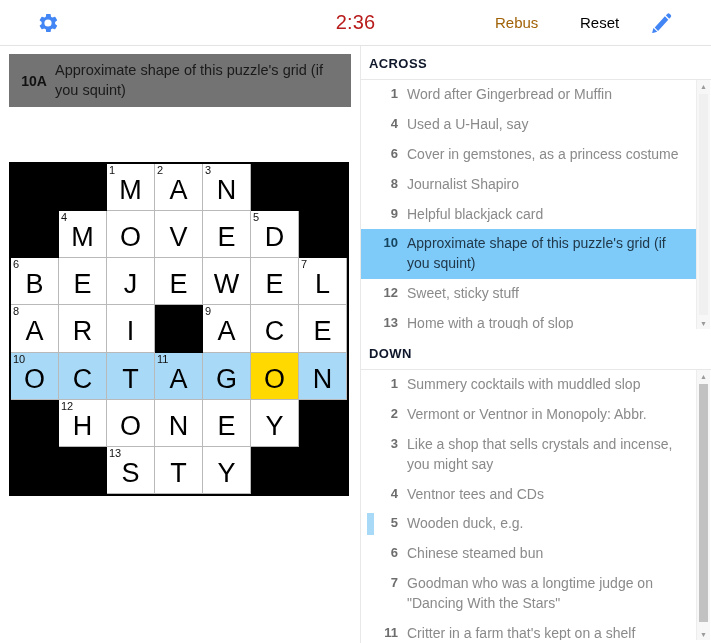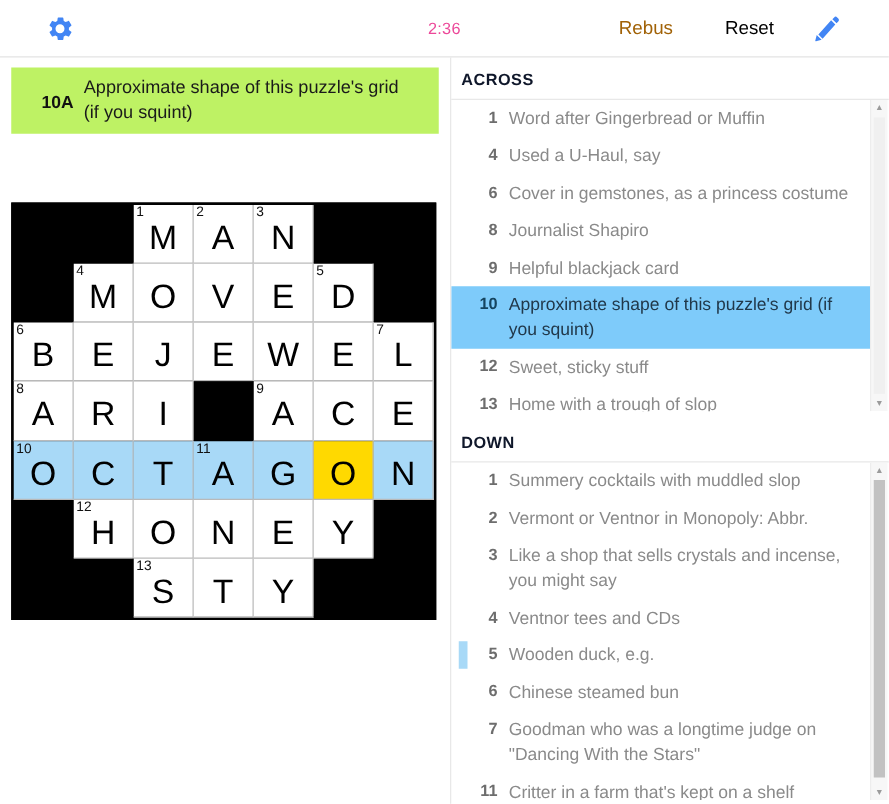--- a/index.html
+++ b/index.html
@@ -29,22 +29,22 @@
     top: 11px;
     width: 24px;
     height: 24px;
     cursor: pointer;
   }
   .tb-timer {
     position: absolute;
     left: 0;
     right: 0;
     text-align: center;
-    font-size: 13px;
-    color: #ec4899;
+    font-size: 20px;
+    color: #b91c1c;
     letter-spacing: .2px;
   }
   .tb-rebus {
     position: absolute;
     left: 495px;
     font-size: 15px;
     color: #a16207;
     cursor: pointer;
   }
   .tb-reset {
@@ -75,25 +75,25 @@
   }
   .right-pane {
     flex: 1 1 auto;
     position: relative;
     border-left: 1px solid #e8e8e8;
   }
 
   
   .clue-bar {
     margin: 8px 9px 0 9px;
-    background: #bef264;
+    background: #737373;
     display: flex;
     align-items: center;
     min-height: 53px;
-    padding: 4px 12px;
+    padding: 4px 0;
     box-sizing: border-box;
   }
   .clue-bar-num {
     flex: 0 0 46px;
     text-align: center;
     font-size: 14px;
     font-weight: bold;
     color: #111;
     padding-left: 4px;
     box-sizing: border-box;

